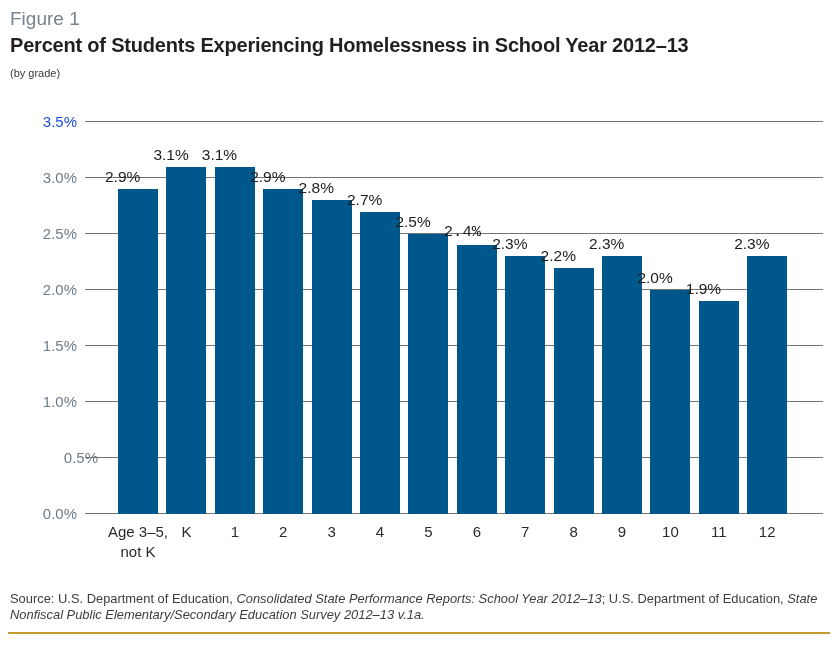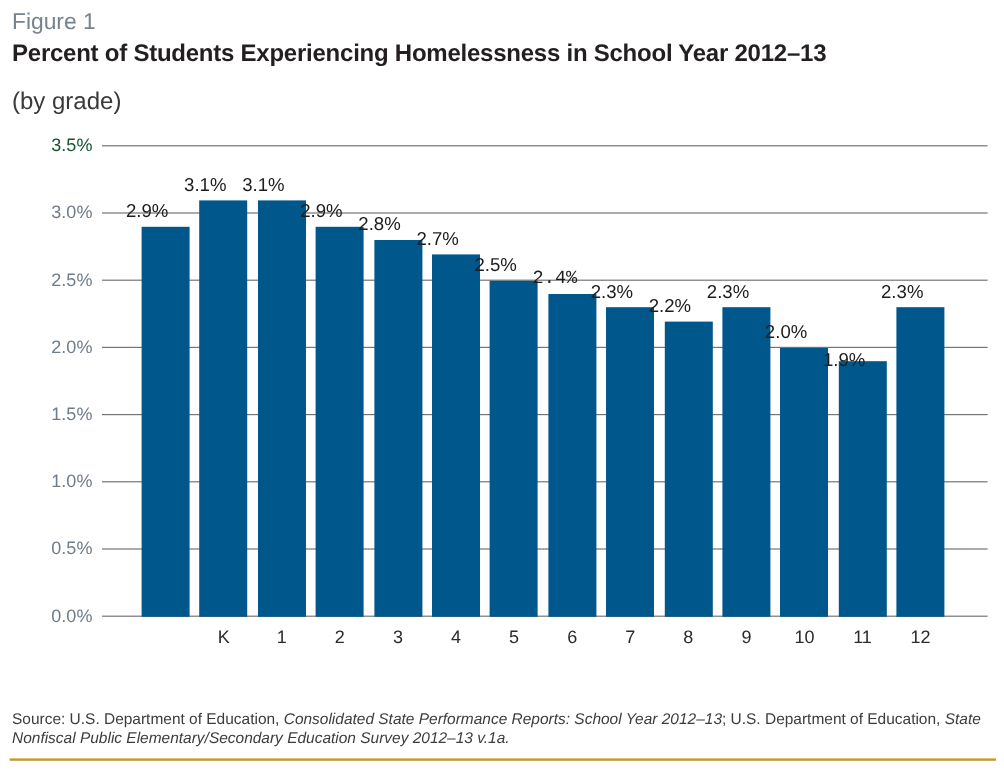--- a/index.html
+++ b/index.html
@@ -1,21 +1,21 @@
 <!DOCTYPE html>
 <html><head>
 <meta charset="utf-8">
 <style>
   html,body{margin:0;padding:0;background:#ffffff;}
   body{font-family:"Liberation Sans",sans-serif;}
   .page{position:relative;width:837px;height:652px;background:#ffffff;overflow:hidden;}
 
   .figure-label{position:absolute;left:10px;top:8px;font-size:19px;line-height:22px;}
   .figure-title{position:absolute;left:10px;top:33px;margin:0;font-size:20px;line-height:24px;font-weight:bold;letter-spacing:-0.2px;}
-  .figure-subtitle{position:absolute;left:10px;top:76px;font-size:20px;line-height:18px;}
+  .figure-subtitle{position:absolute;left:10px;top:64px;font-size:11px;line-height:18px;}
 
   #plot{position:absolute;left:0;top:0;width:837px;height:652px;}
   .gridline{position:absolute;height:1px;background:#757575;z-index:1;}
   .ytick{position:absolute;text-align:right;font-size:15px;line-height:20px;z-index:1;}
   .bar{position:absolute;z-index:2;}
   .bar-value{position:absolute;font-size:15.5px;line-height:19px;color:#1d1d1d;z-index:3;}
   .xtick{position:absolute;text-align:center;font-size:15px;line-height:20px;color:#2b2b2b;white-space:pre-line;z-index:1;}
 
   .source{position:absolute;left:10px;top:591px;width:818px;margin:0;font-size:12.9px;line-height:16px;color:#3d3d3d;}
   .rule{position:absolute;left:8px;top:632px;width:822px;height:2px;}
@@ -26,35 +26,37 @@
 <div class="page">
 
   <div class="figure-label" style="color: rgb(119, 131, 143);">Figure 1</div>
   <h1 class="figure-title" style="color: rgb(35, 31, 32);">Percent of Students Experiencing Homelessness in School Year 2012–13</h1>
   <div class="figure-subtitle" style="color: rgb(58, 58, 58);">(by grade)</div>
 
   <div id="plot">
       <div class="gridline" style="left: 85px; width: 738px; top: 513px; background: rgb(117, 117, 117);"></div>
       <div class="ytick" style="left: 0px; width: 77px; top: 504px; color: rgb(111, 124, 137);">0.0%</div>
       <div class="gridline" style="left: 85px; width: 738px; top: 457px; background: rgb(117, 117, 117);"></div>
-      <div class="ytick" style="left: 0px; width: 77px; top: 448px; color: rgb(111, 124, 137);">0.5%</div>
+      <div class="ytick" style="left: 0px; width: 77px; top: 448px; color: rgb(111, 124, 137); padding-left: 21px;">0.5%</div>
       <div class="gridline" style="left: 85px; width: 738px; top: 401px; background: rgb(117, 117, 117);"></div>
       <div class="ytick" style="left: 0px; width: 77px; top: 392px; color: rgb(111, 124, 137);">1.0%</div>
       <div class="gridline" style="left: 85px; width: 738px; top: 345px; background: rgb(117, 117, 117);"></div>
       <div class="ytick" style="left: 0px; width: 77px; top: 336px; color: rgb(111, 124, 137);">1.5%</div>
       <div class="gridline" style="left: 85px; width: 738px; top: 289px; background: rgb(117, 117, 117);"></div>
       <div class="ytick" style="left: 0px; width: 77px; top: 280px; color: rgb(111, 124, 137);">2.0%</div>
       <div class="gridline" style="left: 85px; width: 738px; top: 233px; background: rgb(117, 117, 117);"></div>
       <div class="ytick" style="left: 0px; width: 77px; top: 224px; color: rgb(111, 124, 137);">2.5%</div>
       <div class="gridline" style="left: 85px; width: 738px; top: 177px; background: rgb(117, 117, 117);"></div>
       <div class="ytick" style="left: 0px; width: 77px; top: 168px; color: rgb(111, 124, 137);">3.0%</div>
       <div class="gridline" style="left: 85px; width: 738px; top: 121px; background: rgb(117, 117, 117);"></div>
-      <div class="ytick" style="left: 0px; width: 77px; top: 112px; color: #14532d;">3.5%</div>
+      <div class="ytick" style="left: 0px; width: 77px; top: 112px; color: #1d4ed8;">3.5%</div>
       <div class="bar" style="left: 118px; width: 40px; top: 189.2px; height: 324.8px; background: rgb(0, 87, 140);"></div>
       <div class="bar-value" style="left: 105px; width: 66px; top: 167.2px;">2.9%</div>
+      <div class="xtick" style="left: 93px; width: 90px; top: 522px;">Age 3–5,
+not K</div>
       <div class="bar" style="left: 166.4px; width: 40px; top: 166.8px; height: 347.2px; background: rgb(0, 87, 140);"></div>
       <div class="bar-value" style="left: 153.4px; width: 66px; top: 144.8px;">3.1%</div>
       <div class="xtick" style="left: 141.4px; width: 90px; top: 522px;">K</div>
       <div class="bar" style="left: 214.8px; width: 40px; top: 166.8px; height: 347.2px; background: rgb(0, 87, 140);"></div>
       <div class="bar-value" style="left: 201.8px; width: 66px; top: 144.8px;">3.1%</div>
       <div class="xtick" style="left: 189.8px; width: 90px; top: 522px;">1</div>
       <div class="bar" style="left: 263.2px; width: 40px; top: 189.2px; height: 324.8px; background: rgb(0, 87, 140);"></div>
       <div class="bar-value" style="left: 250.2px; width: 66px; top: 167.2px;">2.9%</div>
       <div class="xtick" style="left: 238.2px; width: 90px; top: 522px;">2</div>
       <div class="bar" style="left: 311.6px; width: 40px; top: 200.4px; height: 313.6px; background: rgb(0, 87, 140);"></div>
@@ -75,21 +77,21 @@
       <div class="bar" style="left: 553.6px; width: 40px; top: 267.6px; height: 246.4px; background: rgb(0, 87, 140);"></div>
       <div class="bar-value" style="left: 540.6px; width: 66px; top: 245.6px;">2.2%</div>
       <div class="xtick" style="left: 528.6px; width: 90px; top: 522px;">8</div>
       <div class="bar" style="left: 602px; width: 40px; top: 256.4px; height: 257.6px; background: rgb(0, 87, 140);"></div>
       <div class="bar-value" style="left: 589px; width: 66px; top: 234.4px;">2.3%</div>
       <div class="xtick" style="left: 577px; width: 90px; top: 522px;">9</div>
       <div class="bar" style="left: 650.4px; width: 40px; top: 290px; height: 224px; background: rgb(0, 87, 140);"></div>
       <div class="bar-value" style="left: 637.4px; width: 66px; top: 268px;">2.0%</div>
       <div class="xtick" style="left: 625.4px; width: 90px; top: 522px;">10</div>
       <div class="bar" style="left: 698.8px; width: 40px; top: 301.2px; height: 212.8px; background: rgb(0, 87, 140);"></div>
-      <div class="bar-value" style="left: 685.8px; width: 66px; top: 279.2px; margin-top: 12px;">1.9%</div>
+      <div class="bar-value" style="left: 685.8px; width: 66px; top: 279.2px;">1.9%</div>
       <div class="xtick" style="left: 673.8px; width: 90px; top: 522px;">11</div>
       <div class="bar" style="left: 747.2px; width: 40px; top: 256.4px; height: 257.6px; background: rgb(0, 87, 140);"></div>
       <div class="bar-value" style="left: 734.2px; width: 66px; top: 234.4px;">2.3%</div>
       <div class="xtick" style="left: 722.2px; width: 90px; top: 522px;">12</div>
     </div>
 
   <p class="source"><span>Source: U.S. Department of Education, </span><span style="font-style: italic;">Consolidated State Performance Reports: School Year 2012–13</span><span>; U.S. Department of Education, </span><span style="font-style: italic;">State Nonfiscal Public Elementary/Secondary Education Survey 2012–13 v.1a.</span></p>
   <div class="rule" style="background: rgb(196, 155, 44);"></div>
 
 </div>

